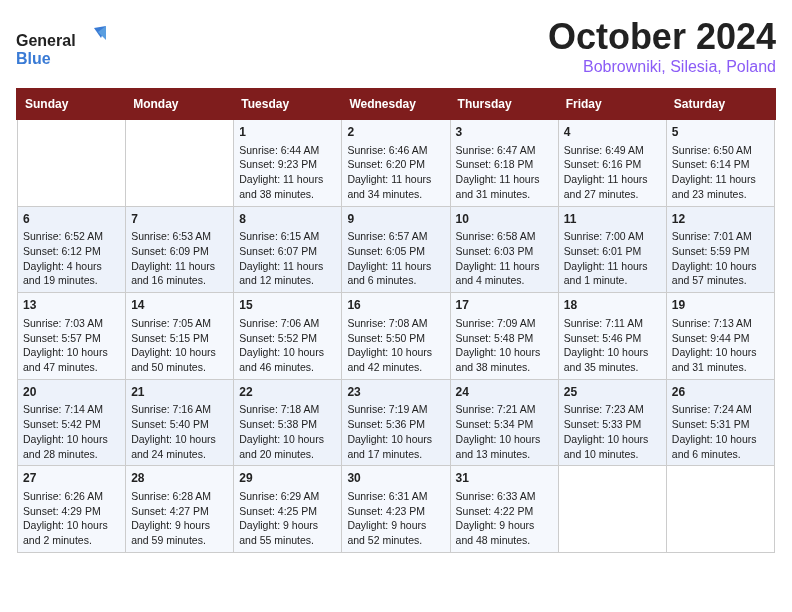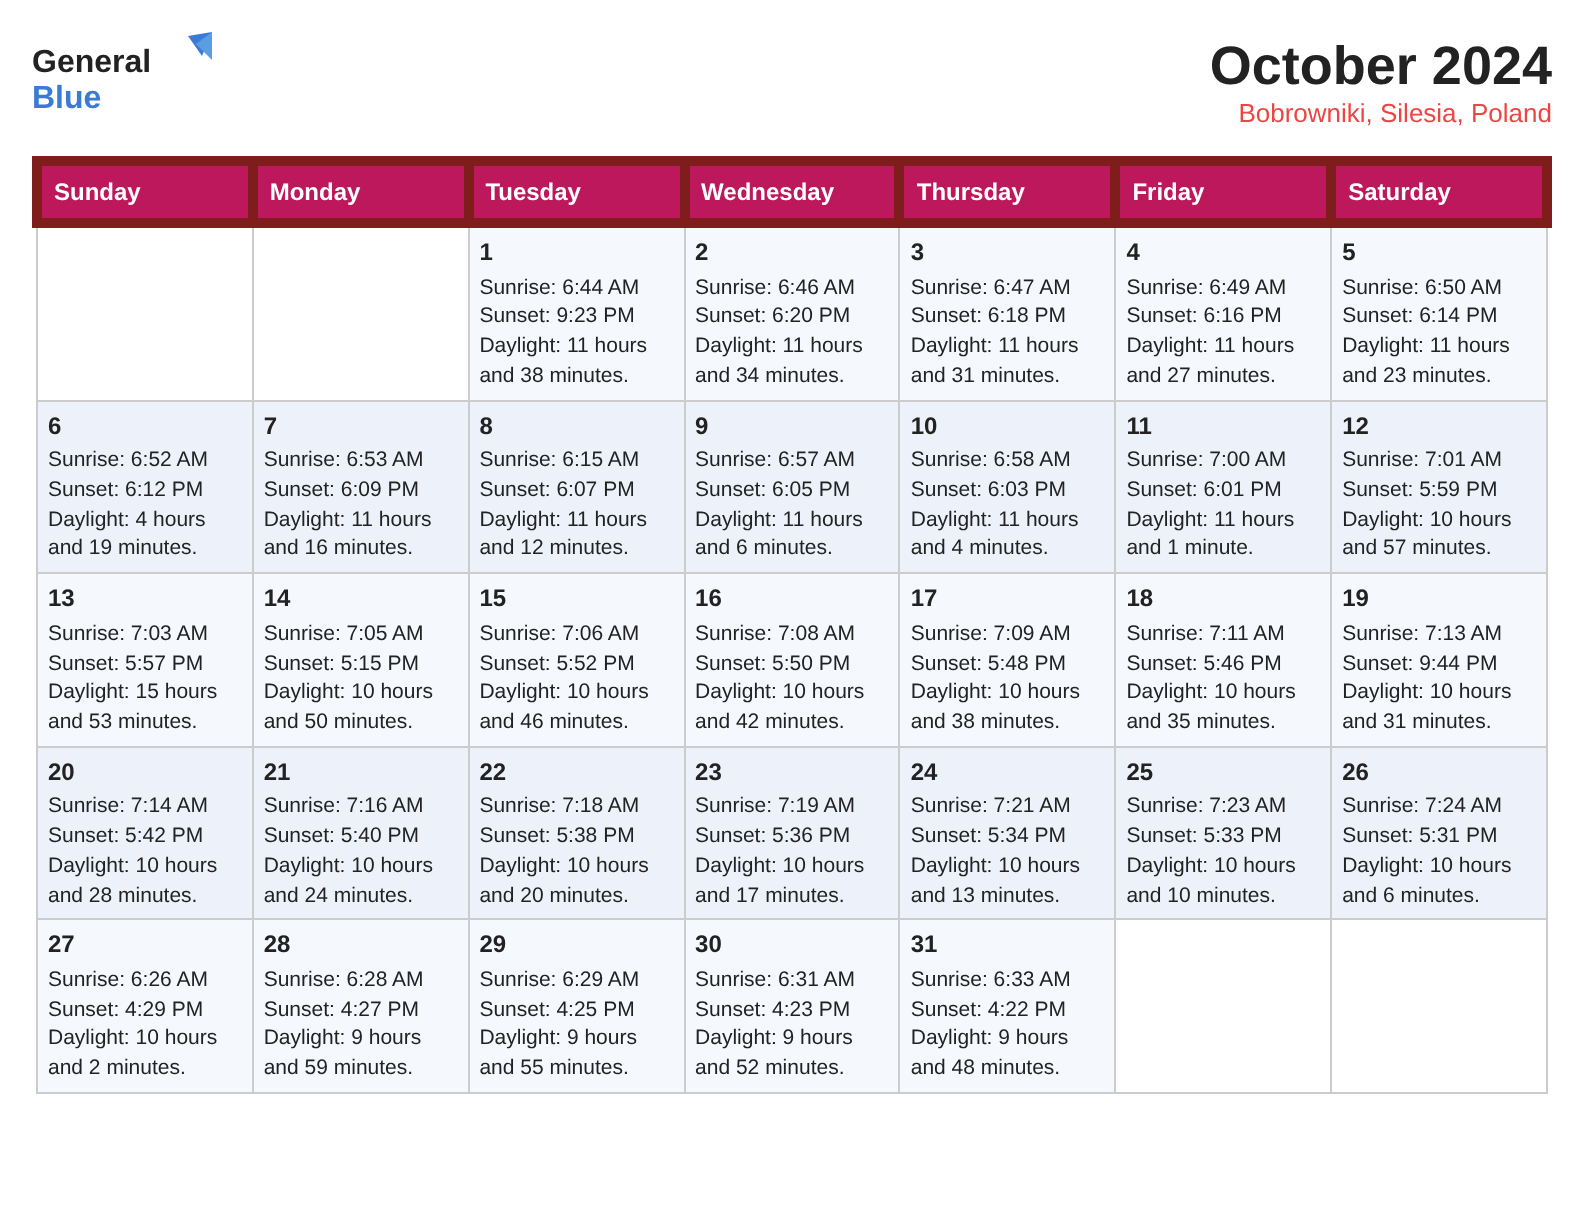--- a/index.html
+++ b/index.html
@@ -6,48 +6,48 @@
     body {
       font-family: Arial, sans-serif;
       background: #fff;
       width: 792px;
       min-height: 612px;
       padding: 16px;
     }
     .header {
       display: flex;
       justify-content: space-between;
-      align-items: center;
+      align-items: flex-end;
       margin-bottom: 12px;
     }
     .title-block {
       text-align: right;
     }
     .month-title {
-      font-size: 27px;
+      font-size: 36px;
       font-weight: bold;
       color: #222;
     }
     .location {
-      font-size: 13px;
-      color: #ef4444;
+      font-size: 16px;
+      color: #8b5cf6;
     }
     table {
       width: 100%;
       border-collapse: collapse;
       font-size: 11px;
     }
     thead tr th {
-      background-color: #be185d;
+      background-color: #7f1d1d;
       color: #fff;
       text-align: left;
       padding: 6px 6px;
       font-size: 12px;
       font-weight: bold;
-      border: 5px solid #7f1d1d;
+      border: 3px solid #7f1d1d;
     }
     tbody tr td {
       border: 1px solid #ccc;
       vertical-align: top;
       padding: 4px 5px;
       width: calc(100% / 7);
       height: 80px;
       background: #fff;
       color: #222;
       font-size: 10.5px;
@@ -182,21 +182,21 @@
           <div>Sunrise: 7:01 AM</div>
           <div>Sunset: 5:59 PM</div>
           <div>Daylight: 10 hours and 57 minutes.</div>
         </td>
       </tr>
       <tr>
         <td>
           <span class="day-num">13</span>
           <div>Sunrise: 7:03 AM</div>
           <div>Sunset: 5:57 PM</div>
-          <div>Daylight: 15 hours and 53 minutes.</div>
+          <div>Daylight: 10 hours and 47 minutes.</div>
         </td>
         <td>
           <span class="day-num">14</span>
           <div>Sunrise: 7:05 AM</div>
           <div>Sunset: 5:15 PM</div>
           <div>Daylight: 10 hours and 50 minutes.</div>
         </td>
         <td>
           <span class="day-num">15</span>
           <div>Sunrise: 7:06 AM</div>

